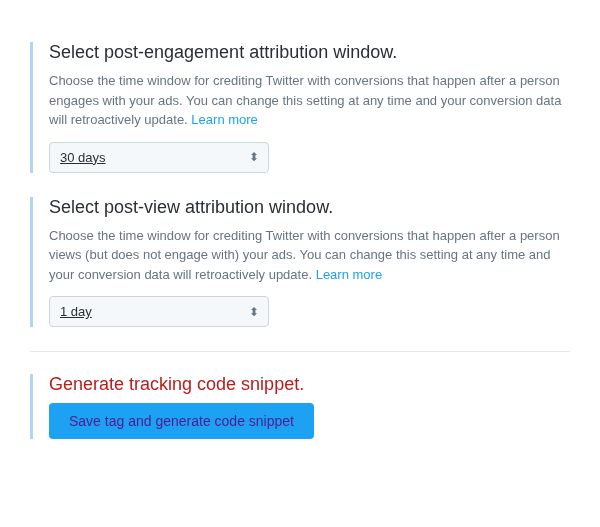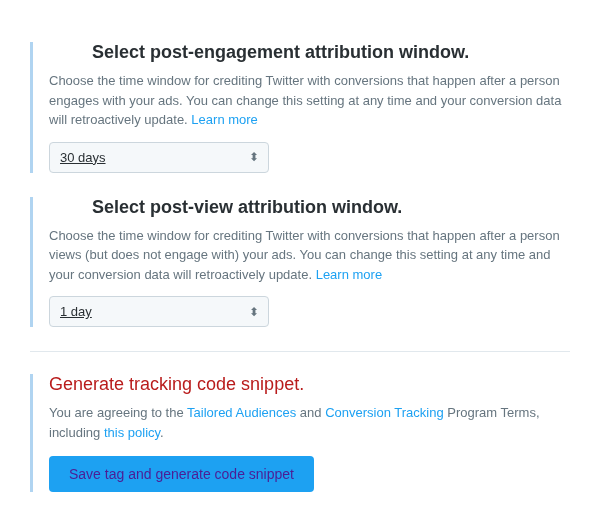--- a/index.html
+++ b/index.html
@@ -23,24 +23,23 @@
     }
 
     .section {
       margin-top: 22px;
       padding-left: 16px;
       border-left: 3px solid #b0d4f1;
     }
 
     .section-title {
       font-size: 18px;
-      font-weight: 700;
+      font-weight: 400;
       color: #292f33;
       margin-bottom: 8px;
-      margin-left: 43px;
     }
 
     .section-desc {
       font-size: 13px;
       color: #66757f;
       line-height: 1.5;
       margin-bottom: 12px;
     }
 
     .learn-more {
@@ -161,24 +160,16 @@
       </select>
       <span class="select-arrow">⬍</span>
     </div>
   </div>
 
   <hr class="divider">
 
   
   <div class="generate-section">
     <div class="generate-title">Generate tracking code snippet.</div>
-    <div class="generate-desc">
-      <span>You are agreeing to the</span>
-      <a class="link-blue" href="#">Tailored Audiences</a>
-      <span> and </span>
-      <a class="link-blue" href="#">Conversion Tracking</a>
-      <span> Program Terms, including </span>
-      <a class="link-blue" href="#">this policy</a><span>.</span>
-    </div>
     <button class="save-btn">Save tag and generate code snippet</button>
   </div>
 
 </div>
 
 </body></html>

